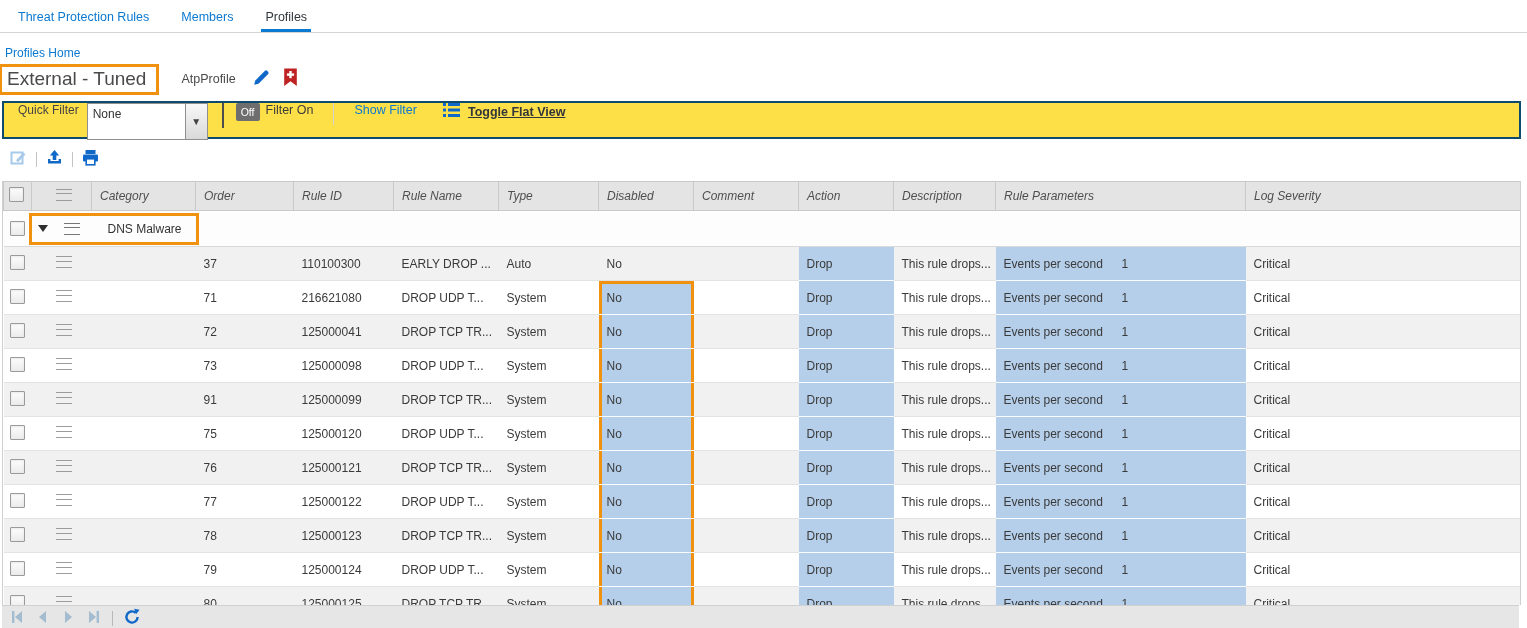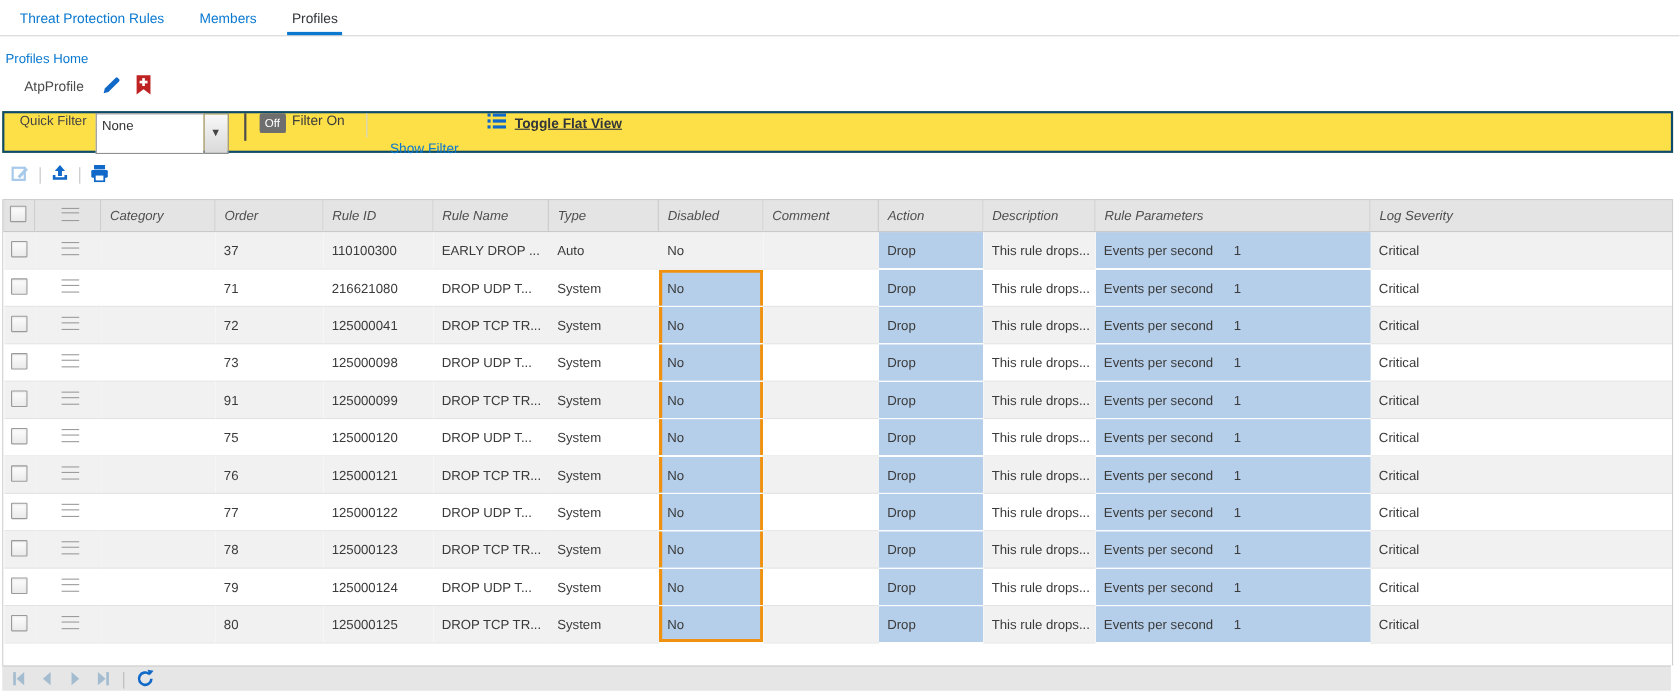--- a/index.html
+++ b/index.html
@@ -26,21 +26,21 @@
   
   .filter-bar{margin:6px 0 0 2px;width:1501px;height:34px;background:#fde047;border:2px solid #0c4a6e;display:flex;align-items:flex-start;padding:0 0 0 14px;}
   .qf-label{font-size:12px;color:#444;margin-right:8px;}
   .combobox{display:flex;align-items:stretch;height:37px;cursor:pointer;}
   .combo-text{width:92px;background:#fff;border:1px solid #8f8f8f;border-right:none;font-size:12px;color:#333;padding:3px 0 0 5px;}
   .combo-btn{width:21px;background:linear-gradient(#f8f8f8,#d9d9d9);border:1px solid #8f8f8f;display:flex;align-items:center;justify-content:center;color:#444;font-size:10px;}
   .vdiv-dark{width:2px;height:25px;background:#4d4d4d;margin:0 12px 0 14px;}
   .off-badge{background:#6e6e6e;color:#fff;font-size:10.5px;padding:3px 5px;border-radius:2px;margin-right:6px;}
   .filter-on{font-size:12.5px;color:#3c3c3c;}
   .vdiv-light{width:1px;height:22px;background:#d2d2d2;margin:0 20px;}
-  .show-filter{color:var(--link);font-size:12.5px;cursor:pointer;margin-top:25px;}
+  .show-filter{color:var(--link);font-size:12.5px;cursor:pointer;}
   .flatview{display:flex;align-items:center;margin-left:26px;cursor:pointer;}
   .flatview-label{font-size:12.5px;font-weight:bold;text-decoration:underline;color:#32363a;margin-left:8px;}
 
   
   .toolbar{display:flex;align-items:center;margin:11px 0 0 10px;height:18px;}
   .toolbar .sep{width:1px;height:15px;background:#c4c4c4;margin:0 9px;}
   .toolbar .icn{cursor:pointer;}
 
   
   .grid-wrapper{margin:13px 0 0 2px;width:1517px;height:424px;overflow:hidden;border-left:1px solid #cfcfcf;border-right:1px solid #cfcfcf;position:relative;}
@@ -80,20 +80,23 @@
 
 <div class="tabs">
   <div class="tab">Threat Protection Rules</div>
   <div class="tab">Members</div>
   <div class="tab active">Profiles</div>
 </div>
 
 <div class="breadcrumb">Profiles Home</div>
 
 <div class="title-row">
+  <div class="title-box">
+    <span class="page-title">External - Tuned</span>
+  </div>
   <span class="profile-type">AtpProfile</span>
   <span class="icn">
     <svg width="19" height="19" viewBox="0 0 19 19">
         <path d="M2.2 16.8 l1.1-4.3 L13 2.8 a1.5 1.5 0 0 1 2.1 0 l1.1 1.1 a1.5 1.5 0 0 1 0 2.1 L6.5 15.7 Z" fill="#1068c8"></path>
       </svg>
   </span>
   <span class="icn" style="margin-left:12px;">
     <svg width="15" height="19" viewBox="0 0 15 19">
         <path d="M1.2 .5 h12.6 v17.5 l-6.3 -4.8 -6.3 4.8 z" fill="#bf2222"></path>
         <rect x="6.3" y="3" width="2.4" height="7.2" fill="#fff"></rect>
@@ -182,20 +185,32 @@
       <th>Type</th>
       <th>Disabled</th>
       <th>Comment</th>
       <th>Action</th>
       <th>Description</th>
       <th>Rule Parameters</th>
       <th>Log Severity</th>
     </tr>
   </thead>
   <tbody>
+    <tr class="group-row">
+      <td colspan="13">
+        <div class="group-flex">
+          <span class="checkbox"></span>
+          <div class="group-ann-box">
+            <span class="caret-down"></span>
+            <span class="drag"></span>
+            <span class="group-label">DNS Malware</span>
+          </div>
+        </div>
+      </td>
+    </tr>
   <tr class="shaded">
     <td class="cell-check"><span class="checkbox"></span></td>
     <td class="cell-drag"><span class="drag"></span></td>
     <td></td>
     <td>37</td>
     <td>110100300</td>
     <td>EARLY DROP ...</td>
     <td>Auto</td>
     <td>No</td>
     <td></td>

